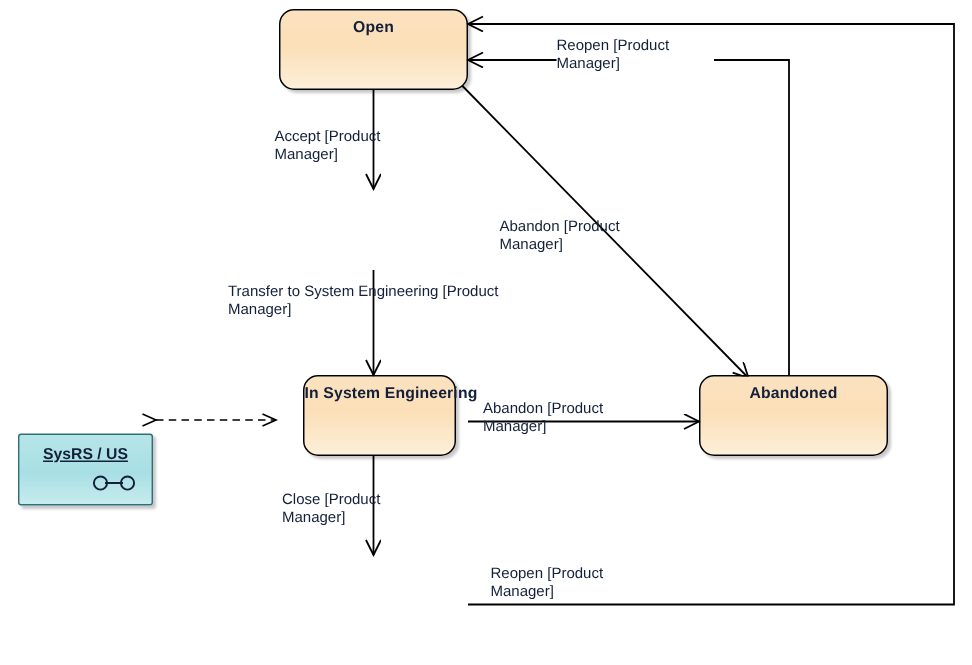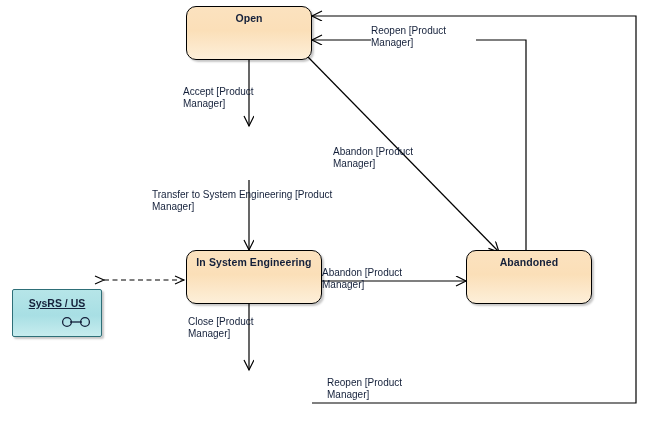--- a/index.html
+++ b/index.html
@@ -124,21 +124,21 @@
 
      In System Engineering (dashed, both ends) --&gt;
     <path d="M104,280 L184,280" fill="none" stroke="#000000" stroke-width="1.1" stroke-dasharray="5,3.5" marker-end="url(#ahs)" marker-start="url(#ahs)"></path>
   </svg>
 
   <div class="state" style="left:186px; top:6px; width:126px; height:54px;">
     <div class="title">Open</div>
   </div>
 
 
-  <div class="state" style="left:186px; top:250px; width:136px; height:54px;">
+  <div class="state" style="left:202px; top:250px; width:102px; height:54px;">
     <div class="title">In System Engineering</div>
   </div>
 
 
   <div class="state" style="left:466px; top:250px; width:126px; height:54px;text-decoration:underline;">
     <div class="title">Abandoned</div>
   </div>
 
   <div class="reqnode" style="left:12px; top:256px; width:90px; height:48px;margin-top:33px;">
     <div class="title">SysRS / US</div>
@@ -148,21 +148,21 @@
       <circle cx="26" cy="7" r="4.4" fill="none" stroke="#14203a" stroke-width="1.3"></circle>
     </svg>
   </div>
 
   <div class="elabel" style="left:183px; top:86px; width:105px;">Accept [Product
 Manager]</div>
 
   <div class="elabel" style="left:128px; top:189px; width:215px;margin-left:24px;">Transfer to System Engineering [Product
 Manager]</div>
 
-  <div class="elabel" style="left:188px; top:316px; width:105px;">Close [Product
+  <div class="elabel" style="left:188px; top:328px; width:105px;">Close [Product
 Manager]</div>
 
   <div class="elabel" style="left:322px; top:267px; width:105px;">Abandon [Product
 Manager]</div>
 
   <div class="elabel" style="left:333px; top:146px; width:105px;">Abandon [Product
 Manager]</div>
 
   <div class="elabel" style="left:371px; top:25px; width:105px; background:#ffffff;">Reopen [Product
 Manager]</div>

